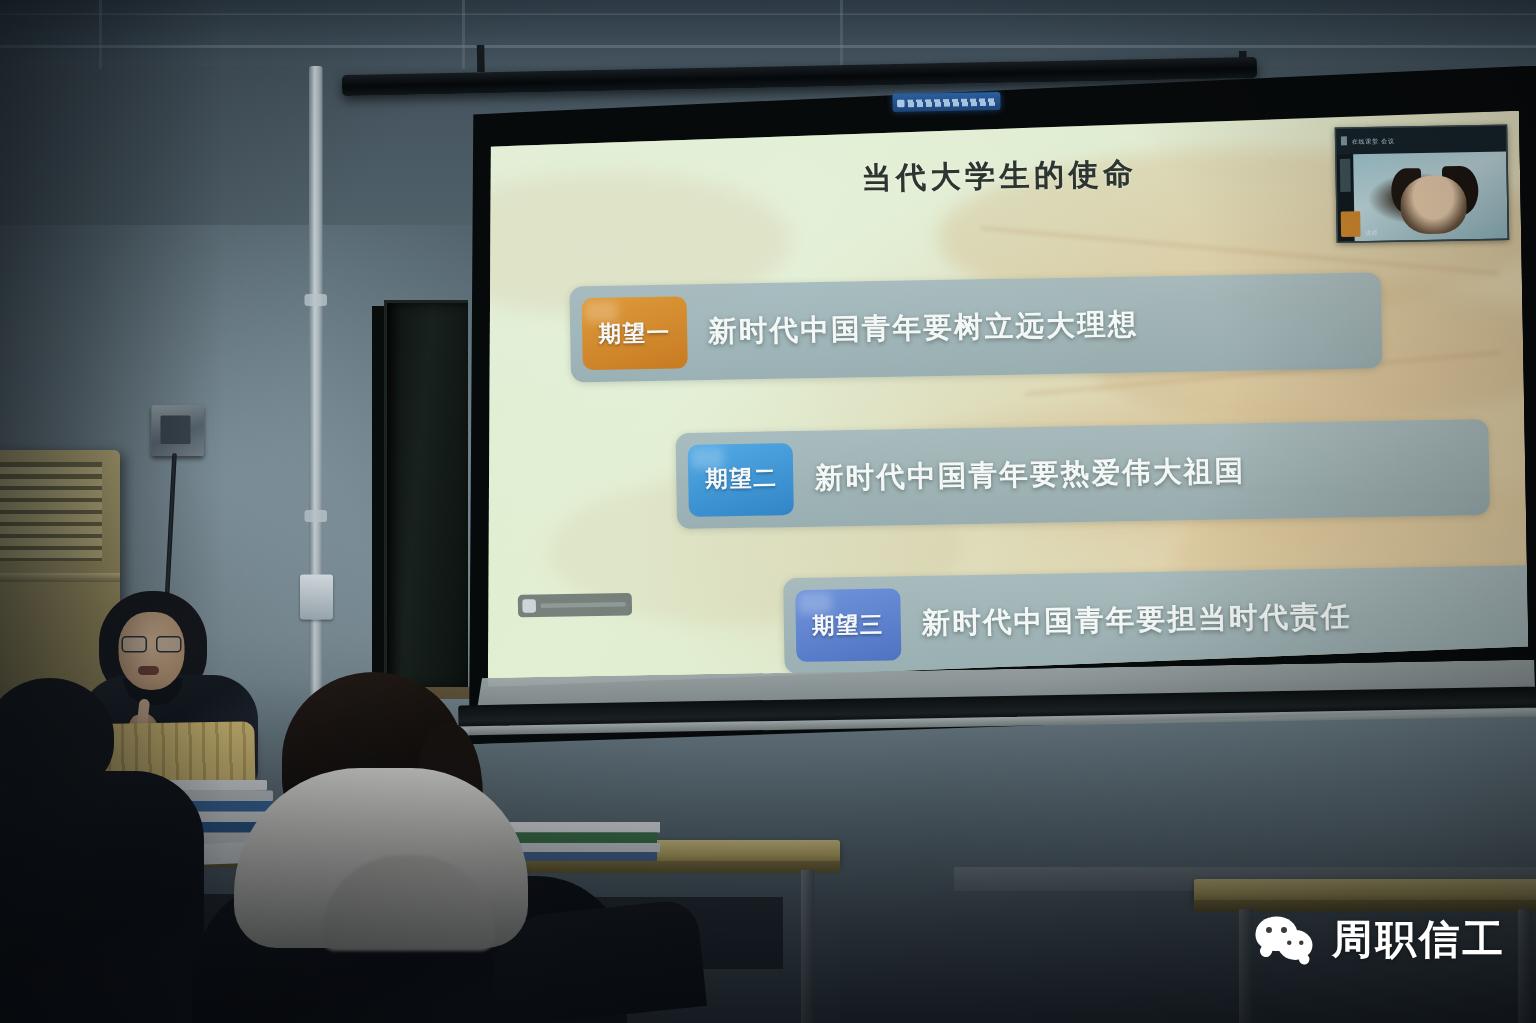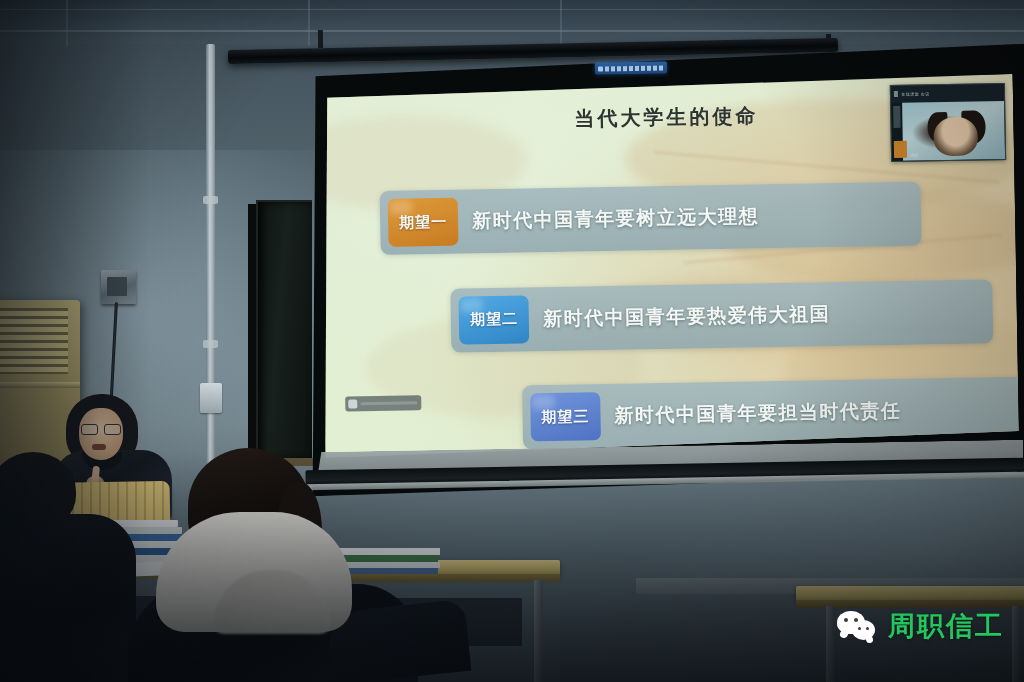--- a/index.html
+++ b/index.html
@@ -495,21 +495,21 @@
   }
   .wx-big::before{content:"";position:absolute;left:3px;bottom:-4px;width:8px;height:8px;background:#fff;border-radius:50% 0 50% 50%;transform:rotate(20deg);}
   .wx-small{
     position:absolute;left:15px;top:9px;width:23px;height:20px;
     background:#fff;border-radius:50%;
   }
   .wx-small::before{content:"";position:absolute;right:2px;bottom:-3px;width:7px;height:7px;background:#fff;border-radius:0 50% 50% 50%;transform:rotate(-10deg);}
   .wx-eye{position:absolute;width:4px;height:4px;background:#3b3b3b;border-radius:50%;}
   .wm-text{
     font-family:"Liberation Sans",sans-serif;
-    font-size:27px;font-weight:700;color:#22c55e;letter-spacing:2px;
+    font-size:27px;font-weight:700;color:#ffffff;letter-spacing:2px;
     text-shadow:0 1px 3px rgba(0,0,0,.45);
   }
 </style>
 </head>
 <body>
 
 <div id="stage">
 
   <div class="room-wall"></div>
   <div class="ceiling"></div>

